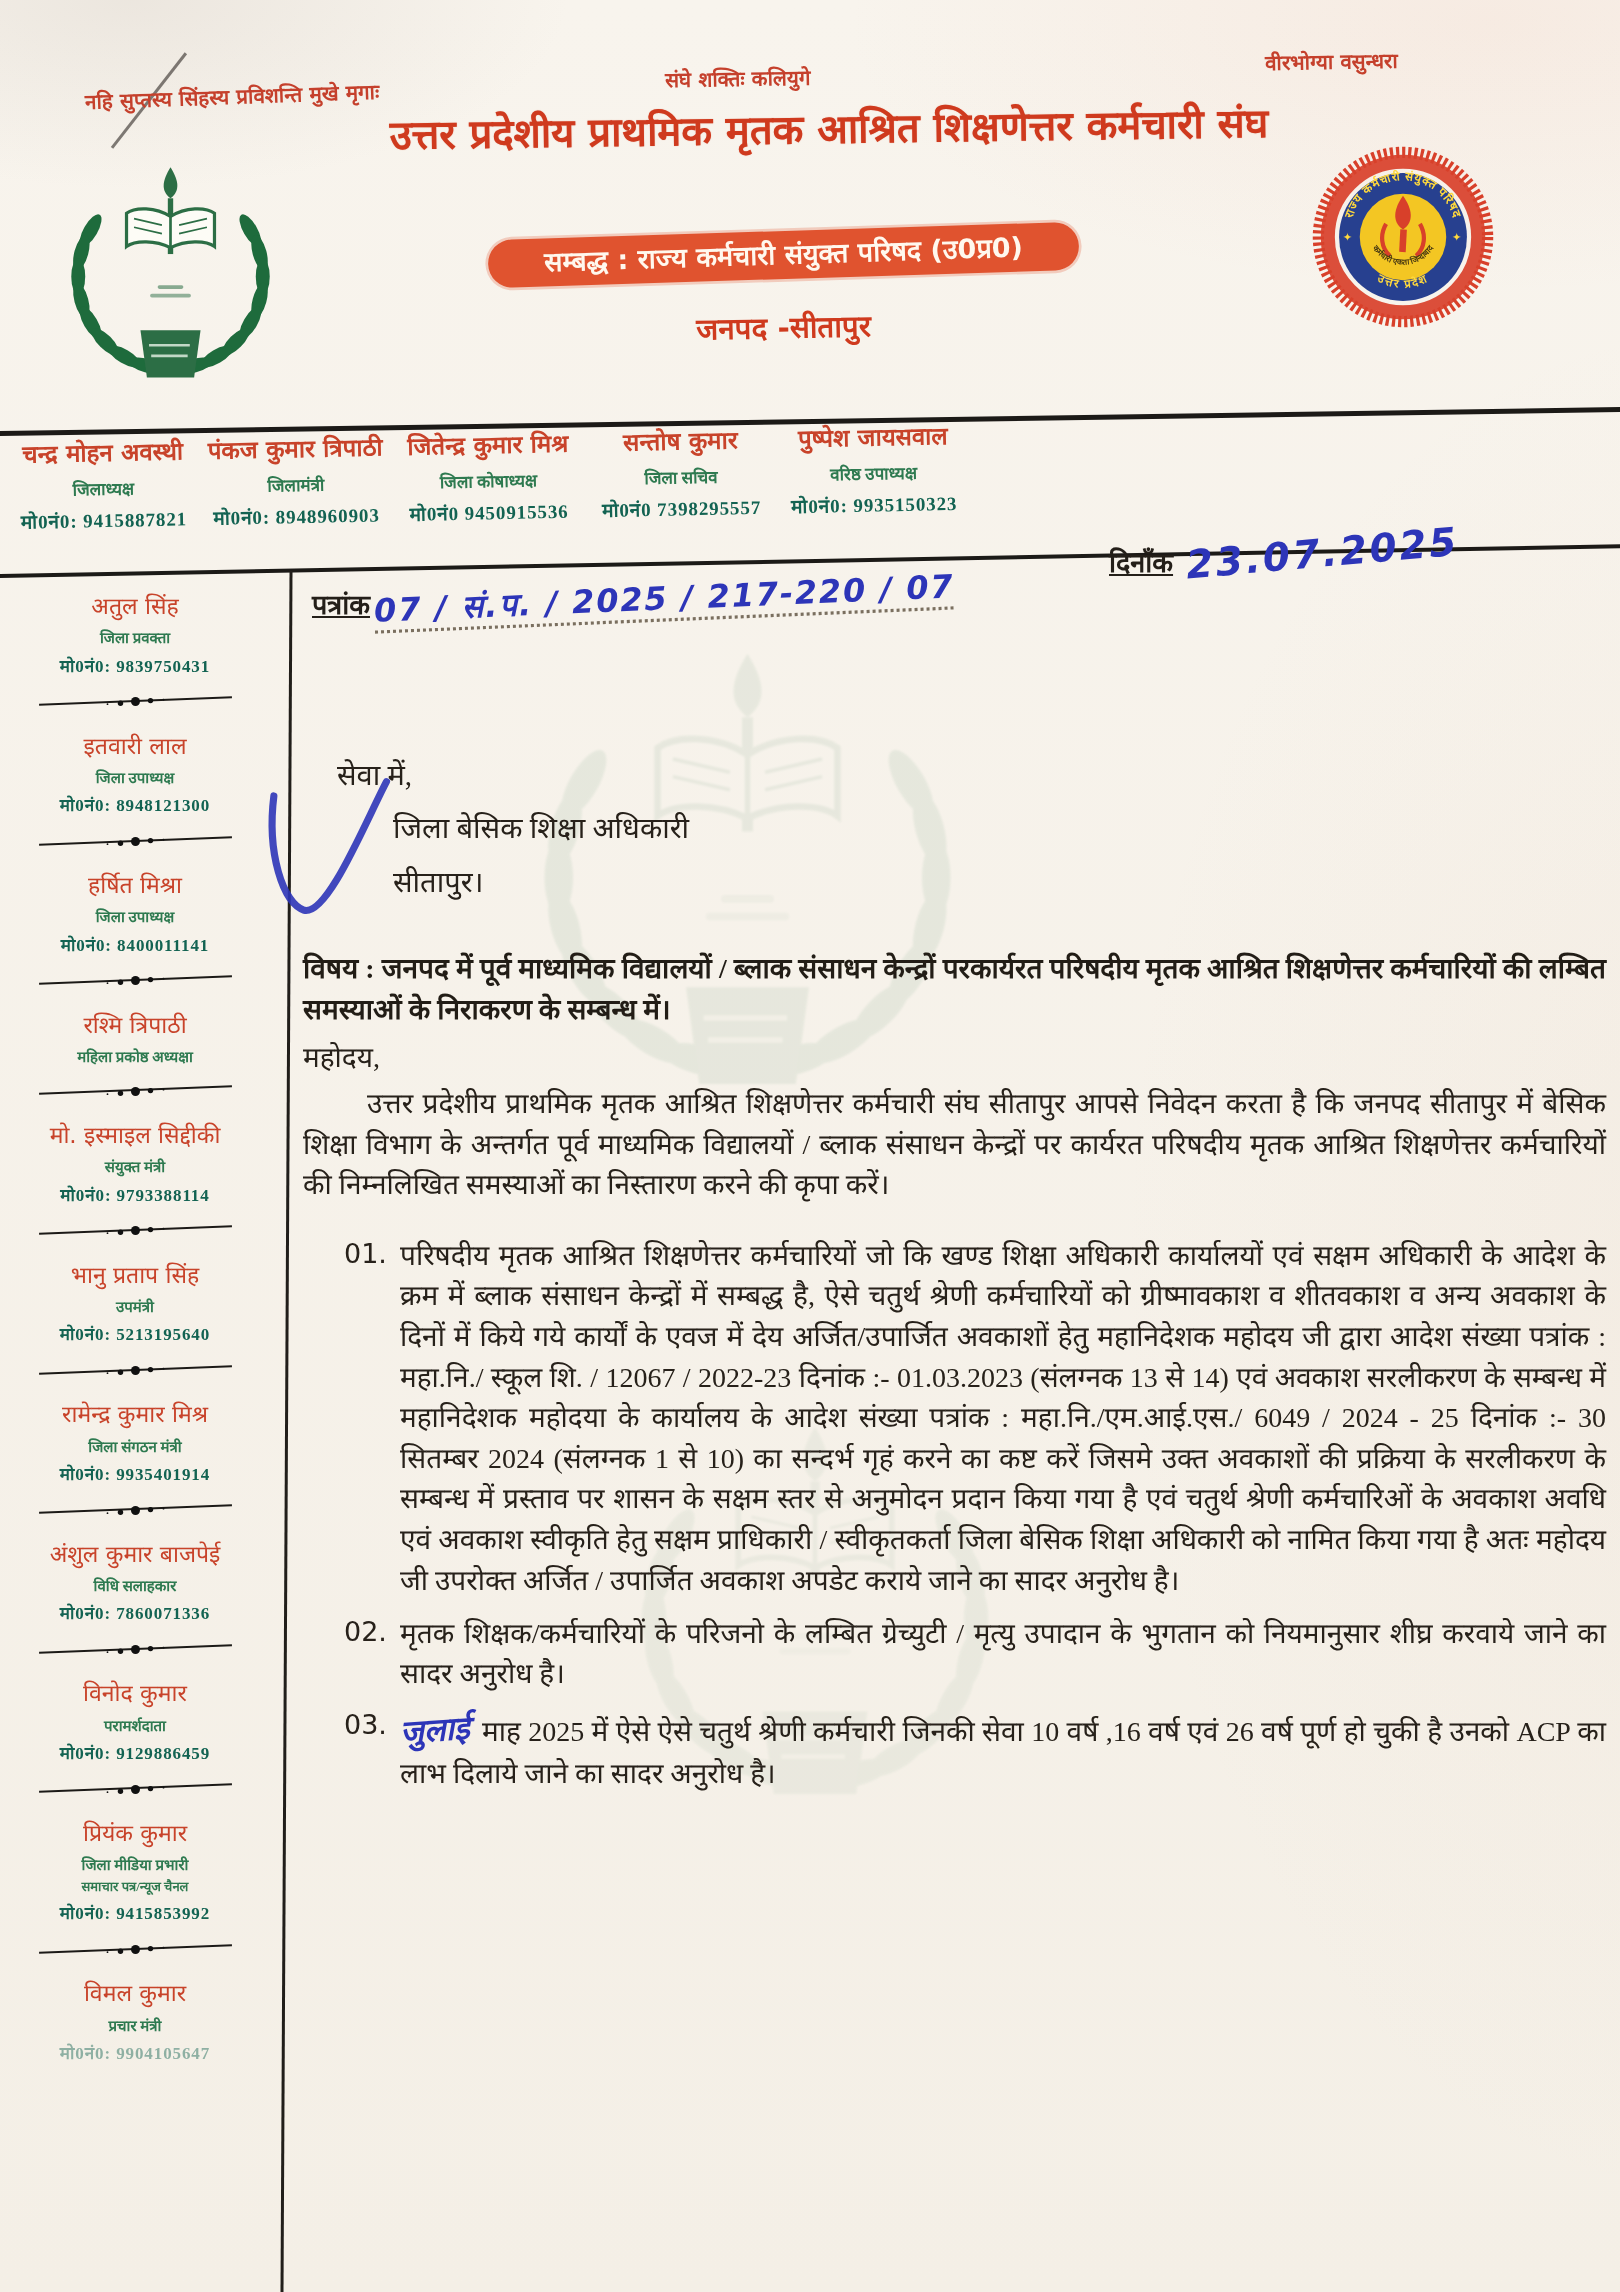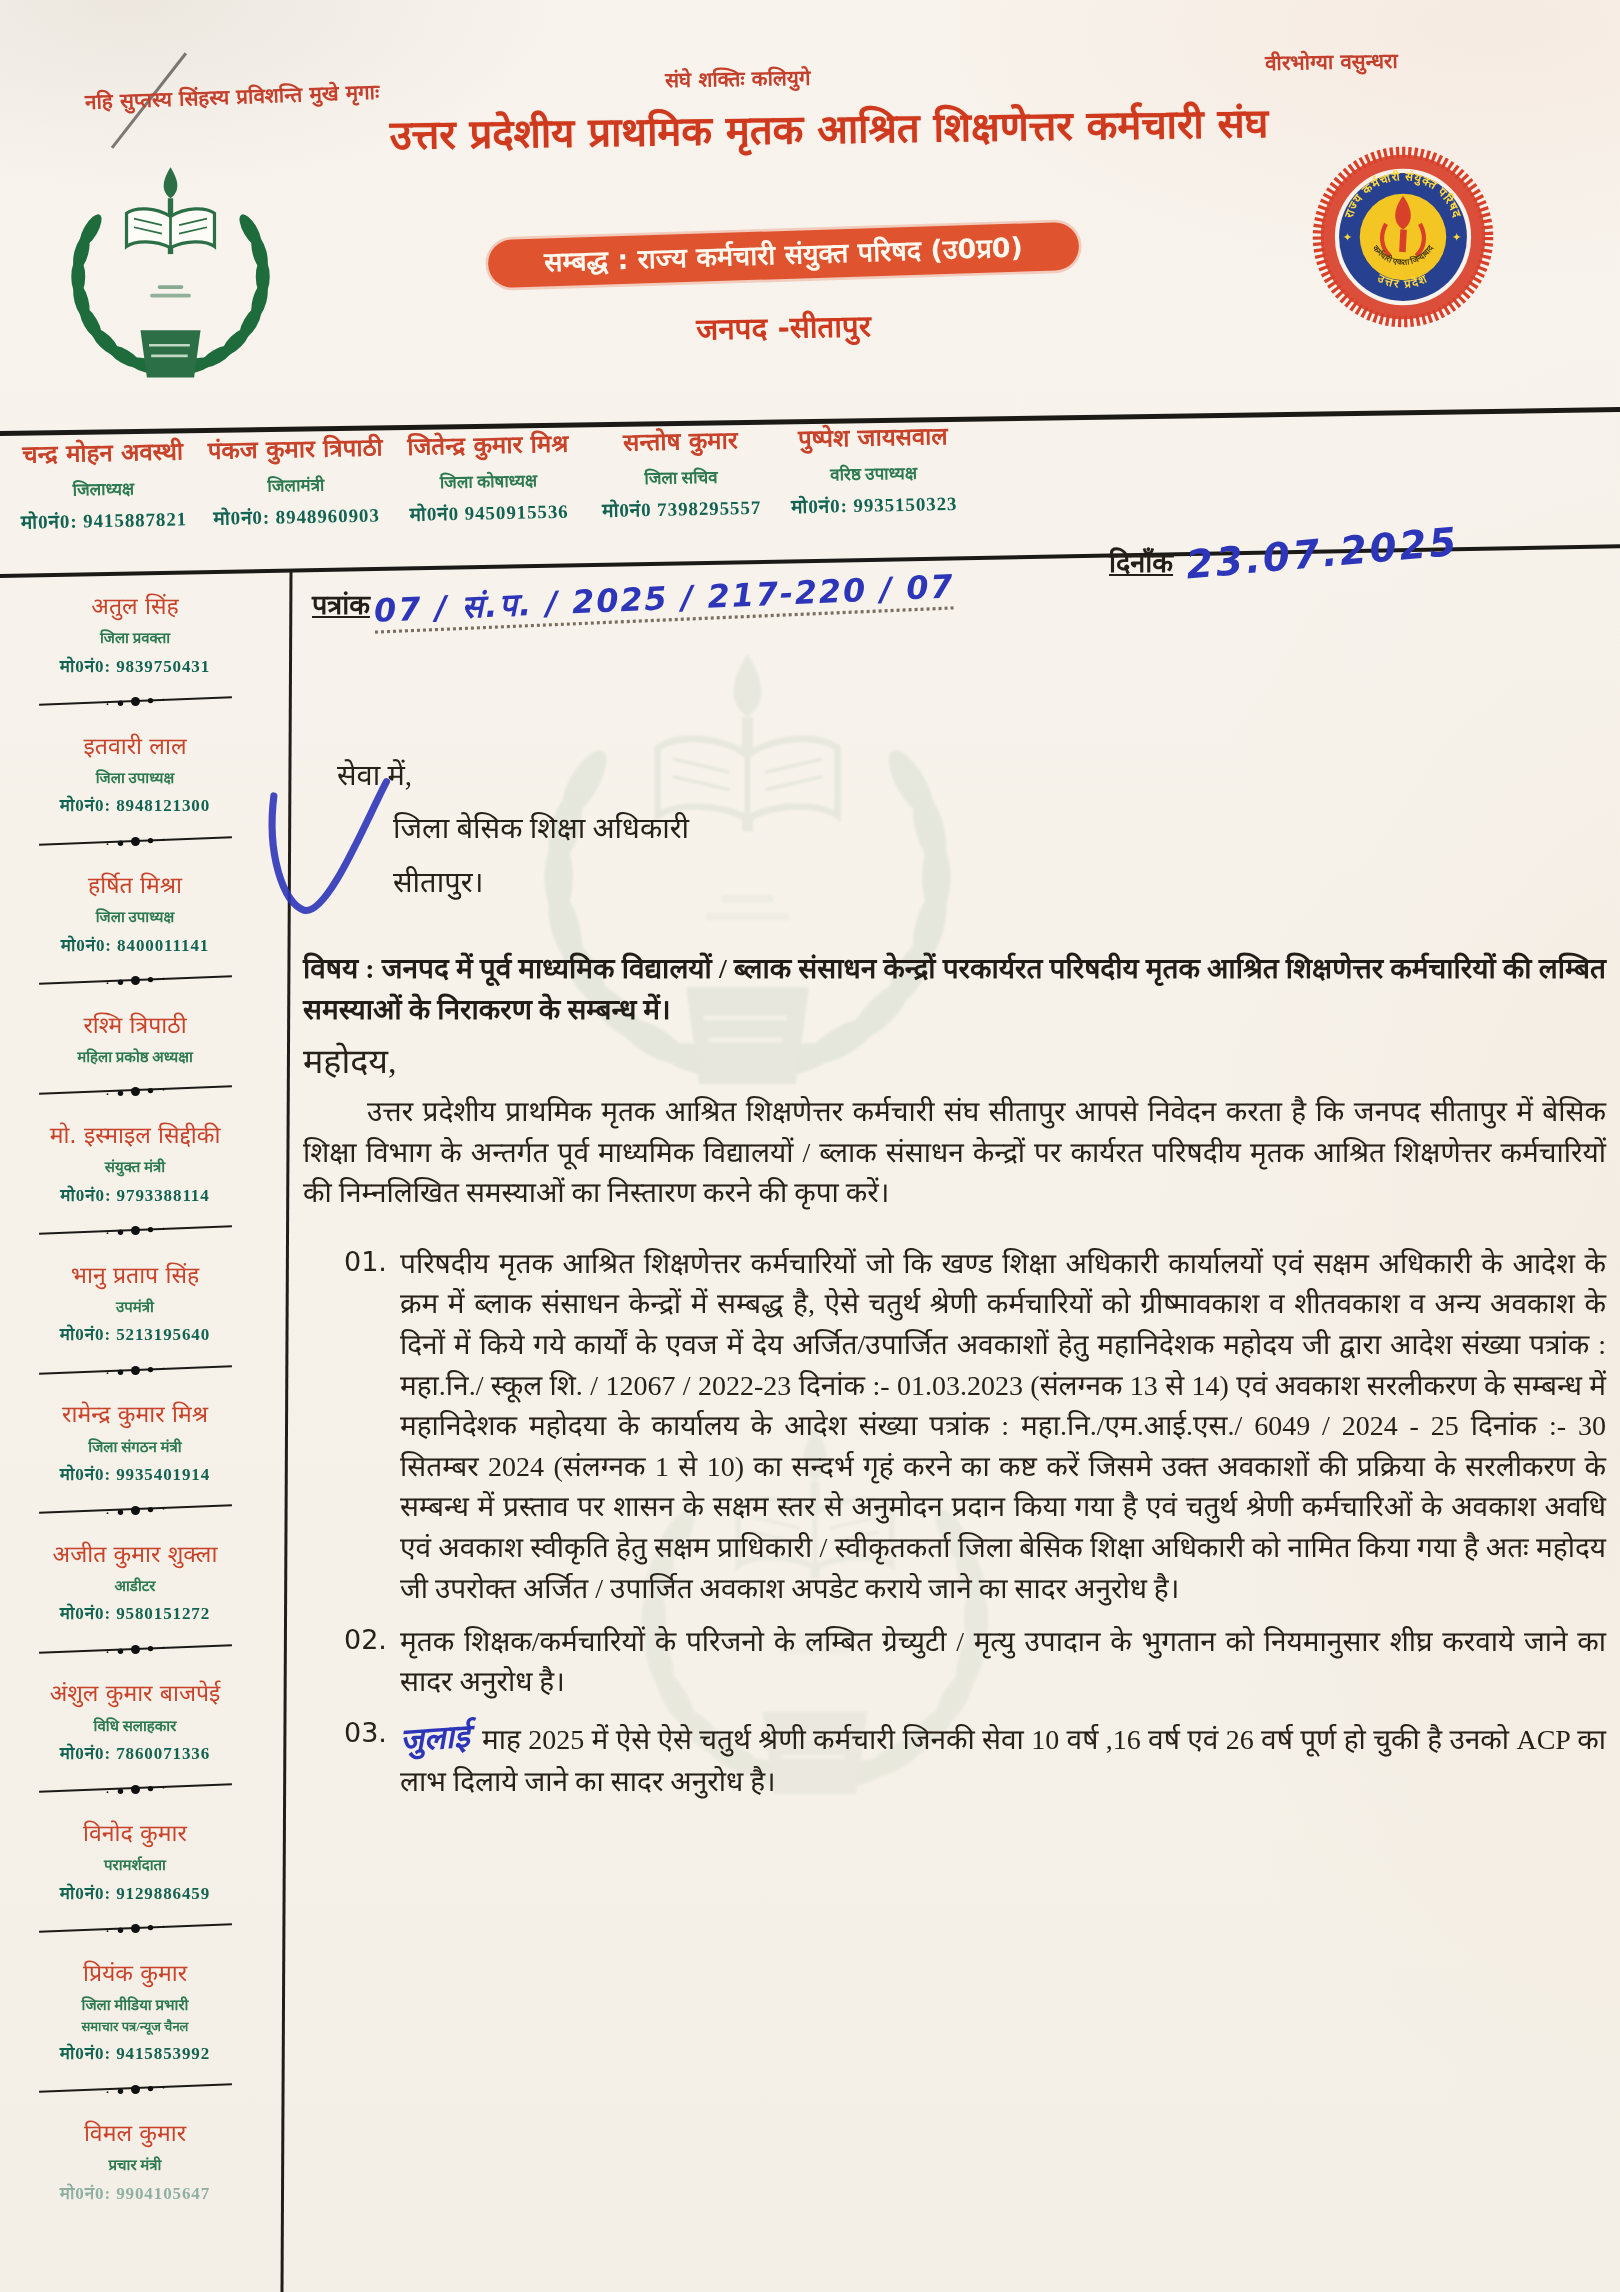--- a/index.html
+++ b/index.html
@@ -69,21 +69,21 @@
     transform:rotate(-2.2deg);}
   .sb-divider::after{content:"";position:absolute;left:50%;top:2.7px;width:9px;height:9px;margin-left:-4.5px;
     border-radius:50%;background:#111;
     box-shadow:-15px 1.8px 0 -1.8px #111, 15px -0.9px 0 -1.8px #111, -28px 2.7px 0 -3.6px #111, 28px -1.8px 0 -3.6px #111;}
   .faded{opacity:.45;filter:blur(0.5px);}
   
   .main{left:303px;top:754px;width:1303px;}
   .salutation{font-size:29px;margin:0 0 0 34px;}
   .addr{font-size:29px;margin:14.3px 0 0 90px;}
   .subject{margin:48px 0 0 0;font-size:28px;line-height:1.47;text-align:justify;font-weight:700;color:#221d16;}
-  .greeting{font-size:34px;margin:7.2px 0 0 0;}
+  .greeting{font-size:28px;margin:7.2px 0 0 0;}
   .intro{font-size:28px;line-height:1.45;text-align:justify;text-indent:64px;margin:9px 0 0 0;}
   .items{margin:30px 0 0 41px;}
   .item{display:flex;margin-bottom:12.5px;}
   .num{flex:0 0 56px;font-size:27px;padding-top:1.8px;font-family:"DejaVu Sans","Liberation Sans",sans-serif;}
   .itext{flex:1;font-size:28px;line-height:1.45;text-align:justify;}
   .hw-inline{display:inline-block;font-size:32px;font-weight:bold;transform:rotate(-4deg);margin-right:12.5px;}
   .tick{left:256px;top:767px;width:143px;height:166px;}
   .wm{opacity:.075;filter:blur(0.9px);}
   .wm2{opacity:.05;filter:blur(1.3px);}
 </style>
@@ -262,26 +262,20 @@
       <div class="sb-phone">मो0नं0: 5213195640</div>
       <div class="sb-divider"></div>
     </div>
     <div>
       <div class="sb-name">रामेन्द्र कुमार मिश्र</div>
       <div class="sb-role">जिला संगठन मंत्री</div>
       <div class="sb-phone">मो0नं0: 9935401914</div>
       <div class="sb-divider"></div>
     </div>
     <div>
-      <div class="sb-name">अजीत कुमार शुक्ला</div>
-      <div class="sb-role">आडीटर</div>
-      <div class="sb-phone">मो0नं0: 9580151272</div>
-      <div class="sb-divider"></div>
-    </div>
-    <div>
       <div class="sb-name">अंशुल कुमार बाजपेई</div>
       <div class="sb-role">विधि सलाहकार</div>
       <div class="sb-phone">मो0नं0: 7860071336</div>
       <div class="sb-divider"></div>
     </div>
     <div>
       <div class="sb-name">विनोद कुमार</div>
       <div class="sb-role">परामर्शदाता</div>
       <div class="sb-phone">मो0नं0: 9129886459</div>
       <div class="sb-divider"></div>

